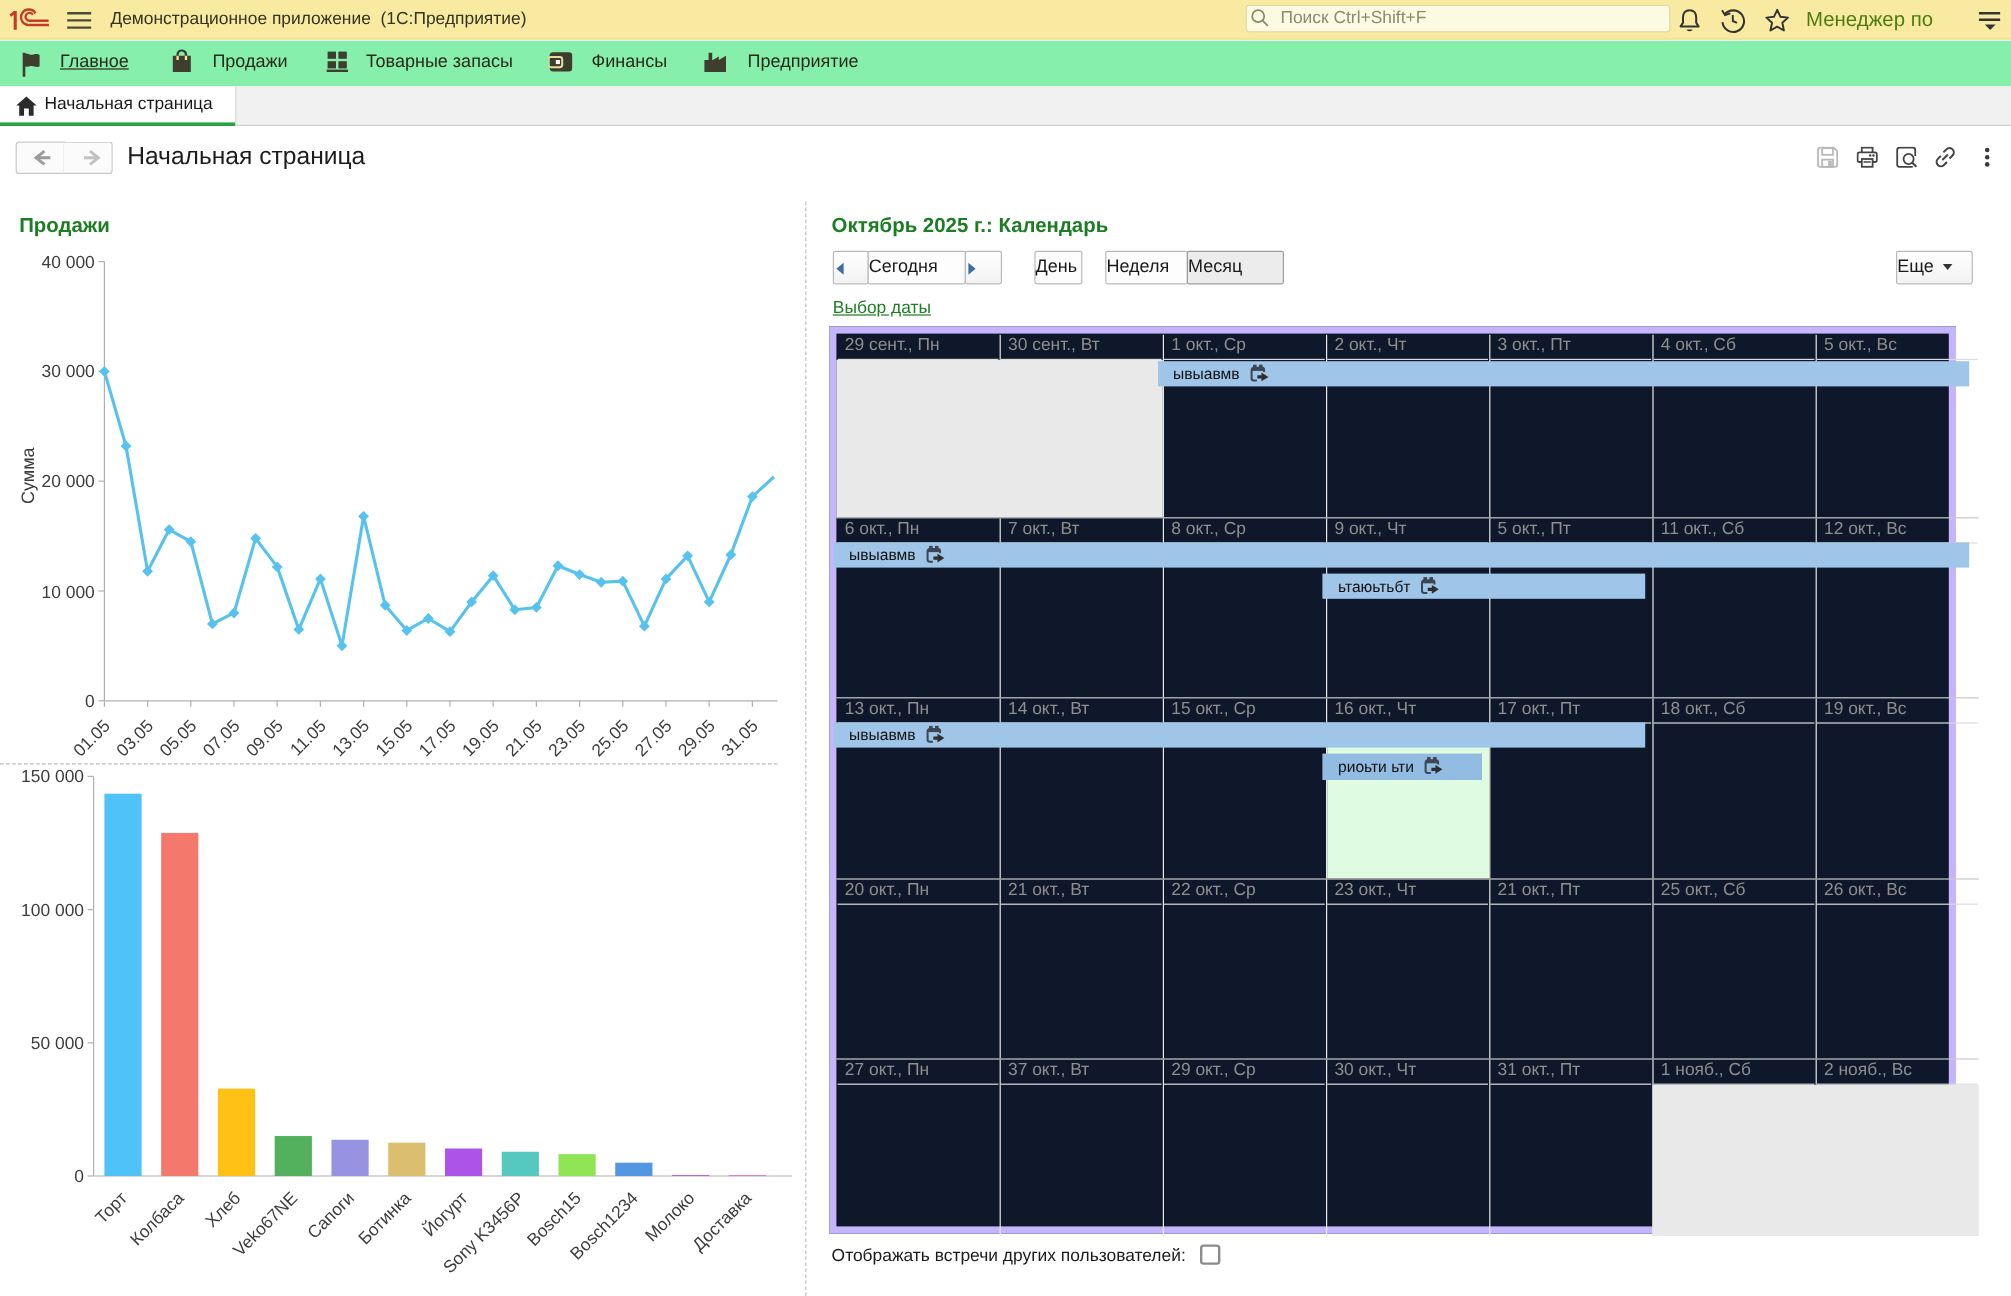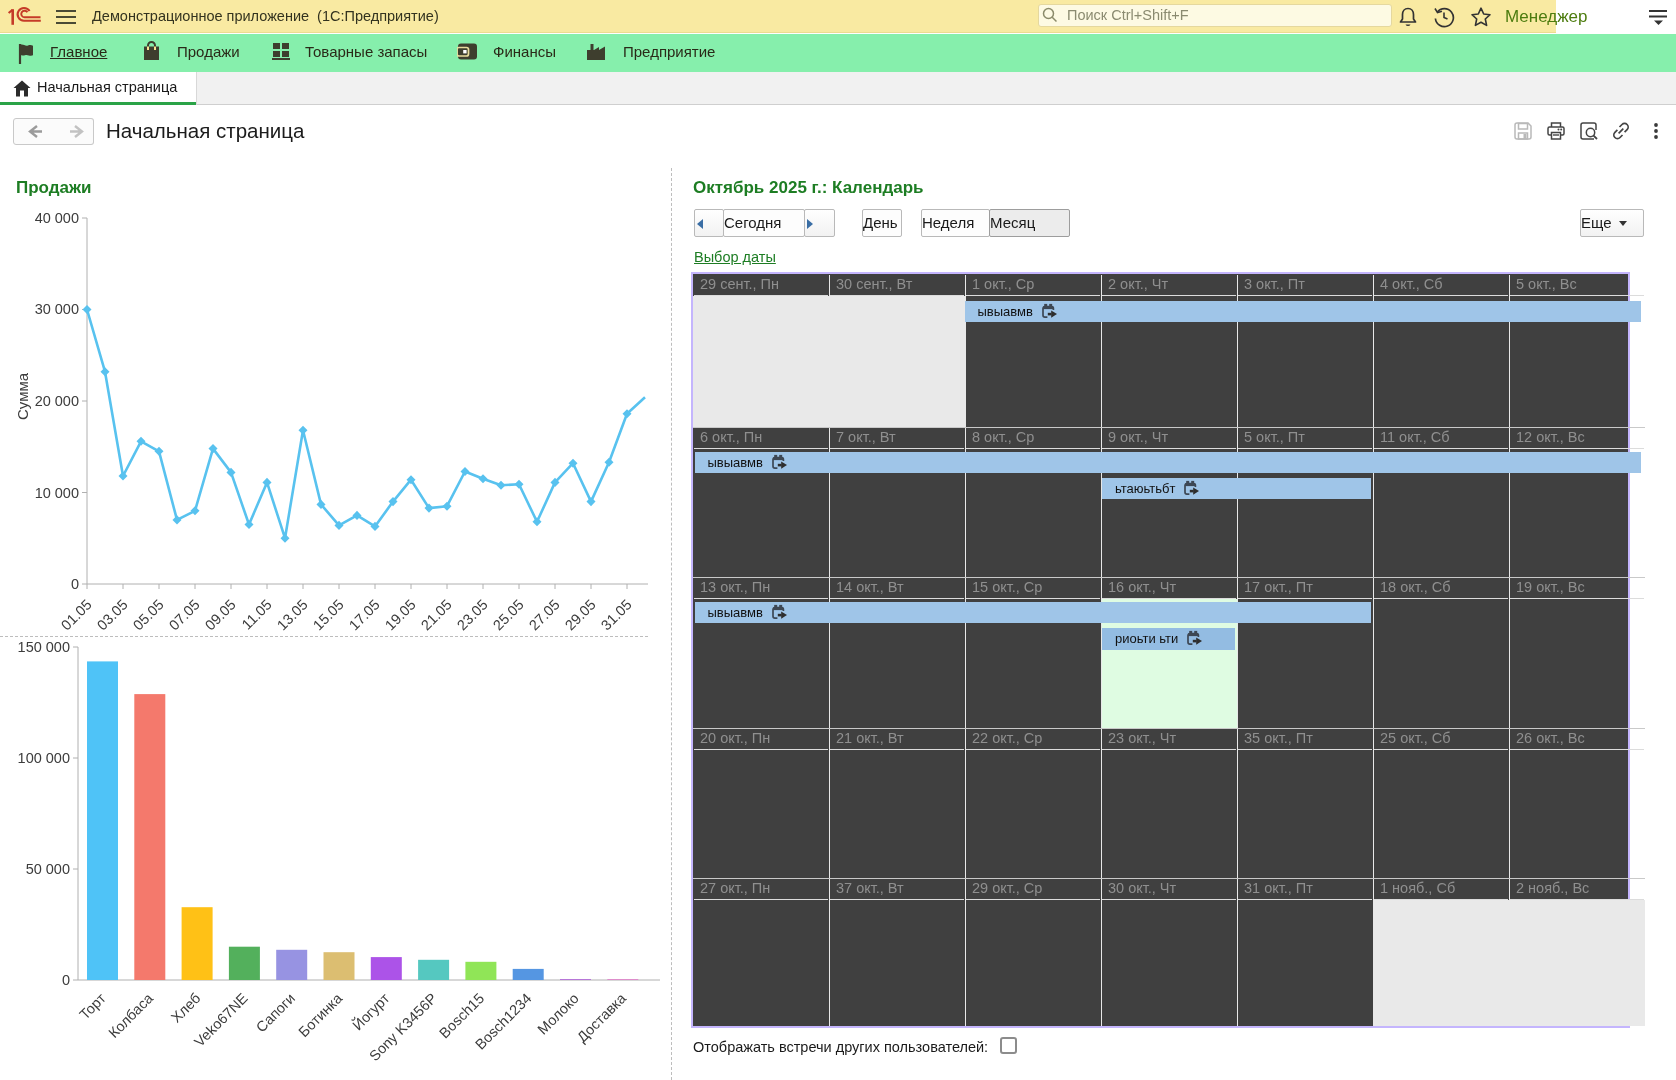--- a/index.html
+++ b/index.html
@@ -1,18 +1,18 @@
 <!DOCTYPE html>
 <html lang="ru"><head><meta charset="utf-8"><title>1C</title><style>
 *{margin:0;padding:0;box-sizing:border-box}
 html,body{width:1676px;height:1080px;overflow:hidden;background:#fff;
 font-family:"Liberation Sans",sans-serif;-webkit-font-smoothing:antialiased}
 #page{position:relative;width:1676px;height:1080px}
 .abs{position:absolute}
-#topbar{position:absolute;left:0;top:0;width:1556px;height:33px;background:#f9eaa2;border-bottom:1px solid #ecdc90}
+#topbar{position:absolute;left:0;top:0;width:1676px;height:33px;background:#f9eaa2;border-bottom:1px solid #ecdc90}
 #navbar{position:absolute;left:0;top:34px;width:1676px;height:38px;background:#86efac}
 #tabbar{position:absolute;left:0;top:72px;width:1676px;height:33px;background:#f1f1f1;border-bottom:1px solid #cfcfcf}
 #apptitle{position:absolute;left:92px;top:0;height:33px;line-height:33px;font-size:14.5px;color:#33331f}
 #search{position:absolute;left:1038px;top:4px;width:354px;height:23px;background:#fdfae3;border:1px solid #e5d89e;border-radius:3px;color:#8b8b70;font-size:14.5px;line-height:21px;padding-left:28px}
 #usertxt{position:absolute;left:1505px;top:0;height:33px;line-height:33px;font-size:17px;color:#4d7c0f}
 .nav-item{position:absolute;top:0;height:38px;line-height:36px;font-size:15px;color:#2a2a18}
 .nav-ico{position:absolute;top:6px}
 #tab-active{position:absolute;left:0;top:0;width:197px;height:33px;background:#fff;border-right:1px solid #d8d8d8}
 #tab-active:after{content:"";position:absolute;left:0;bottom:0;width:100%;height:3px;background:#2aa347}
 #tab-active span{position:absolute;left:37px;top:0;line-height:31px;font-size:14.5px;color:#1a1a1a}
@@ -20,21 +20,21 @@
 #btn-back{left:13px;border-radius:3px 0 0 3px}
 #btn-fwd{left:53px;border-radius:0 3px 3px 0;border-left:none}
 #pgheading{position:absolute;left:106px;top:119px;font-size:20.5px;color:#1c1c1c}
 .ticon{position:absolute;top:122px;width:18px;height:18px}
 .sec-title{position:absolute;font-size:17px;font-weight:bold;color:#1d7d23}
 #vsplit{position:absolute;left:671px;top:168px;width:1px;height:912px;border-left:1px dashed #bdbdbd}
 #hsplit{position:absolute;left:0px;top:636px;width:648px;height:1px;border-top:1px dashed #bdbdbd}
 .btn{position:absolute;top:209px;height:28px;background:#fdfdfd;border:1px solid #b9b9b9;border-radius:2px;font-size:15px;color:#1a1a1a;}
 .btn-grad{background:linear-gradient(#ffffff,#f2f2f2)}
 #vybor{position:absolute;left:694px;top:249px;font-size:14.5px;color:#1d7d23;text-decoration:underline}
-#cal{position:absolute;left:691px;top:272px;width:939px;height:756px;border:2px solid #c4b5fd;background:#404040}
+#cal{position:absolute;left:691px;top:272px;width:939px;height:756px;border:6px solid #c4b5fd;background:#0f172a}
 .wk-top{position:absolute;left:0;top:0;width:952px;height:1px;background:#c9c9c9}
 .dlab{position:absolute;top:2.5px;font-size:14.5px;color:#8f8f8f;white-space:nowrap}
 .dunder{position:absolute;top:21px;height:1px;background:#dcdcdc}
 .colline{position:absolute;top:0;width:1px;background:#e8e8e8}
 .gcell{position:absolute;background:#e9e9e9}
 .evt{position:absolute;height:21px;background:#9fc5e8;font-size:13px;font-weight:normal;color:#111;line-height:21px;white-space:nowrap}
 .evt .ei{display:inline-block;vertical-align:-3px;margin-left:7px}
 #todaycell{position:absolute;background:#dffce2}
 #chk{position:absolute;left:1000px;top:1037px;width:17px;height:17px;border:2px solid #8c8c8c;border-radius:3px;background:#fff}
 #chklab{position:absolute;left:693px;top:1039px;font-size:14.5px;color:#1a1a1a}
@@ -383,21 +383,21 @@
 <div class="colline" style="left:136px;top:454.8px;height:149.4px"></div>
 <div class="dlab" style="left:143px;top:455.8px">21 окт., Вт</div>
 <div class="dunder" style="left:137px;top:474.8px;width:134px"></div>
 <div class="colline" style="left:272px;top:454.8px;height:149.4px"></div>
 <div class="dlab" style="left:279px;top:455.8px">22 окт., Ср</div>
 <div class="dunder" style="left:273px;top:474.8px;width:134px"></div>
 <div class="colline" style="left:408px;top:454.8px;height:149.4px"></div>
 <div class="dlab" style="left:415px;top:455.8px">23 окт., Чт</div>
 <div class="dunder" style="left:409px;top:474.8px;width:134px"></div>
 <div class="colline" style="left:544px;top:454.8px;height:149.4px"></div>
-<div class="dlab" style="left:551px;top:455.8px">35 окт., Пт</div>
+<div class="dlab" style="left:551px;top:455.8px">21 окт., Пт</div>
 <div class="dunder" style="left:545px;top:474.8px;width:134px"></div>
 <div class="colline" style="left:680px;top:454.8px;height:149.4px"></div>
 <div class="dlab" style="left:687px;top:455.8px">25 окт., Сб</div>
 <div class="dunder" style="left:681px;top:474.8px;width:134px"></div>
 <div class="colline" style="left:816px;top:454.8px;height:149.4px"></div>
 <div class="dlab" style="left:823px;top:455.8px">26 окт., Вс</div>
 <div class="dunder" style="left:817px;top:474.8px;width:134px"></div>
 <div class="wk-top" style="top:604.2px"></div>
 <div class="dlab" style="left:7px;top:606.2px">27 окт., Пн</div>
 <div class="dunder" style="left:1px;top:625.2px;width:134px"></div>

